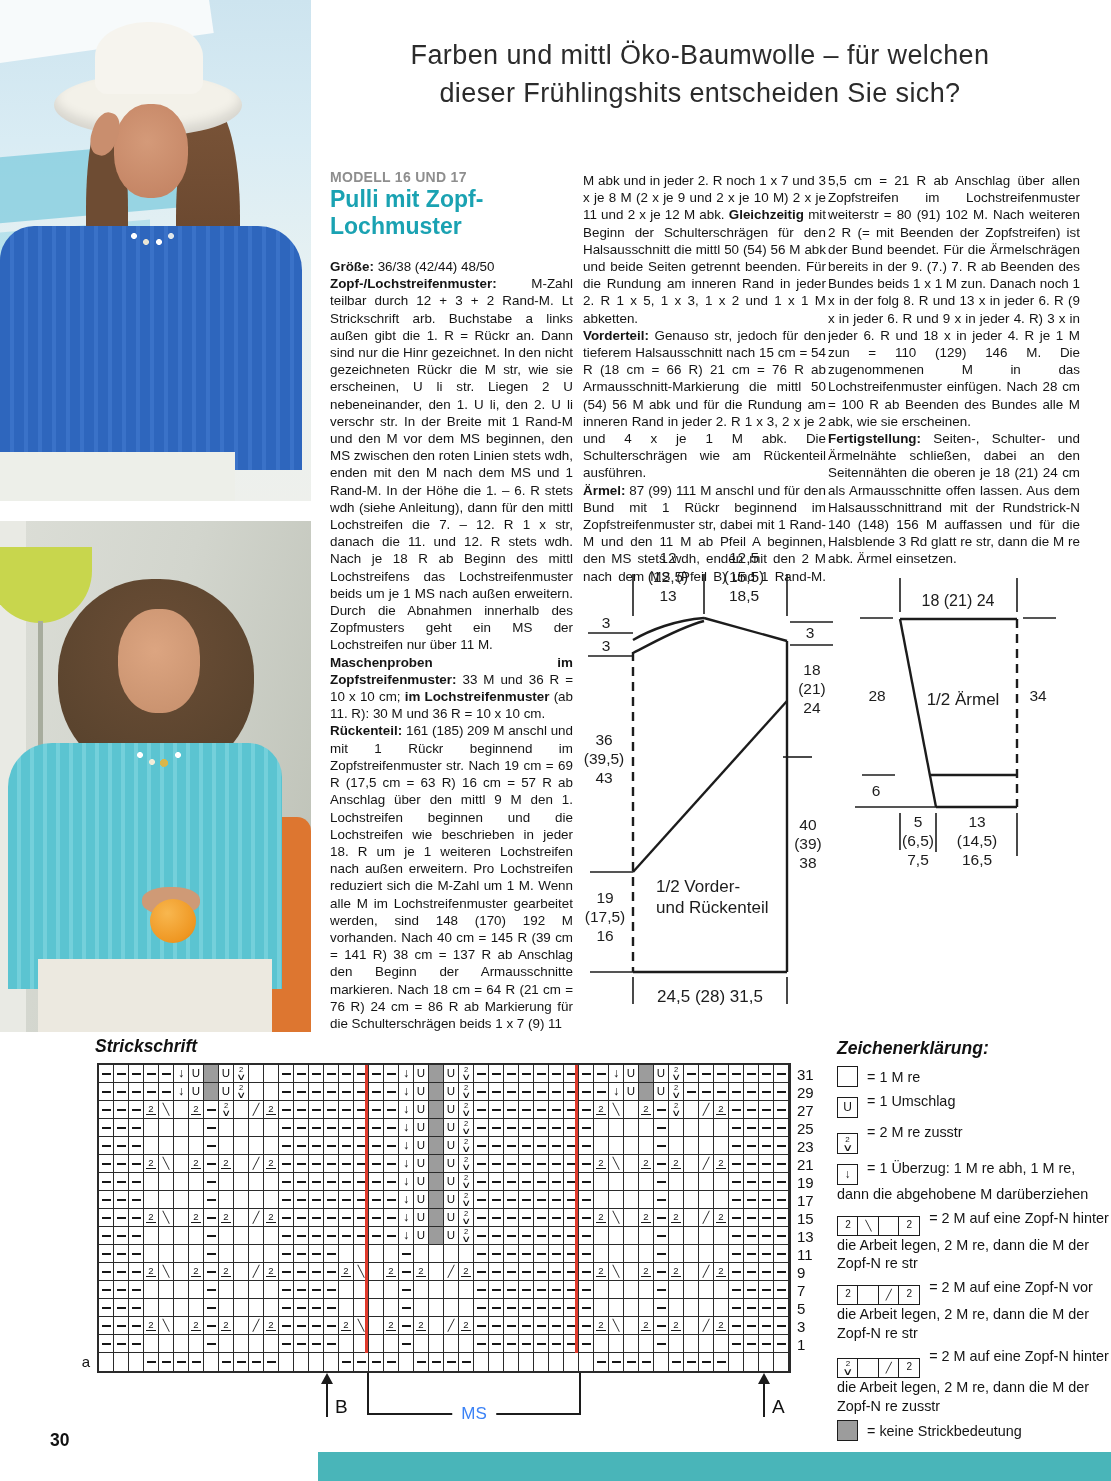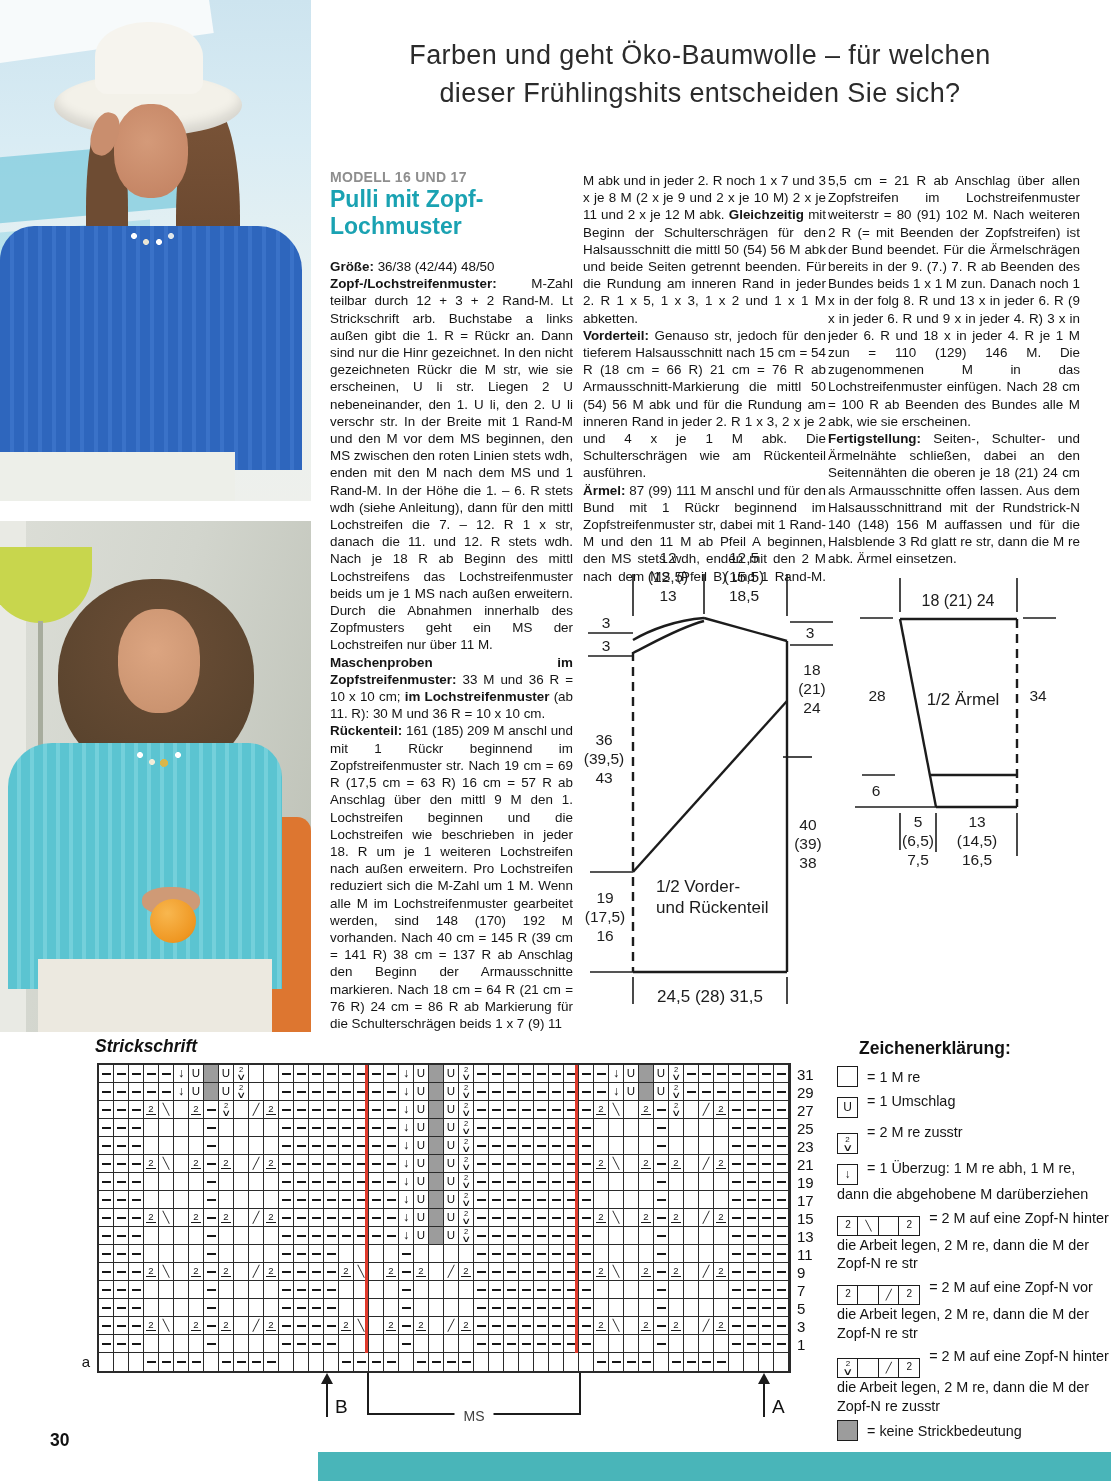--- a/index.html
+++ b/index.html
@@ -79,30 +79,30 @@
   .cv i{font-style:normal;font-size:7.5px;line-height:6px;}
   .cv b{font-weight:normal;font-size:9px;line-height:8px;transform:scaleX(1.5);}
   .c2 u{text-decoration:none;border-bottom:1.5px solid #161616;font-size:9.5px;padding:0 2px 1px;}
   .cbk,.cfw{font-size:11px;color:#222;}
   .rnum{position:absolute;left:100%;margin-left:8px;top:1px;font-size:15px;color:#111;width:26px;}
   .rlab{position:absolute;right:100%;margin-right:9px;top:0px;font-size:15px;color:#111;}
   .redline{position:absolute;width:3px;top:1065px;height:288px;background:#e03a2c;z-index:5;}
   #redline-1{left:365px;} #redline-2{left:575px;}
   #ms-bracket{position:absolute;left:367px;top:1373px;width:210px;height:40px;
     border-left:2px solid #1c1c1c;border-right:2px solid #1c1c1c;border-bottom:2px solid #1c1c1c;}
-  #ms-label{position:absolute;left:50%;bottom:-11px;transform:translateX(-50%);background:#fff;padding:0 9px;font-size:14px;color:#404040;}
+  #ms-label{position:absolute;left:50%;bottom:-11px;transform:translateX(-50%);background:#fff;padding:0 9px;font-size:17px;color:#3b82f6;}
   .arrow{position:absolute;width:2px;background:#1c1c1c;height:34px;}
   .arrow::before{content:"";position:absolute;top:-10px;left:-5.5px;border-left:6.5px solid transparent;
     border-right:6.5px solid transparent;border-bottom:11px solid #1c1c1c;}
   #arrow-b{left:326px;top:1383px;} #arrow-a{left:763px;top:1383px;}
   .arrow-label{position:absolute;font-size:19px;color:#111;}
   #arrow-b-label{left:335px;top:1396px;} #arrow-a-label{left:772px;top:1396px;}
 
   
-  #legend-title{position:absolute;left:859px;top:1038px;font-size:17.5px;font-weight:bold;color:#111;}
+  #legend-title{position:absolute;left:837px;top:1038px;font-size:17.5px;font-weight:bold;font-style:italic;color:#111;}
   #legend-items{position:absolute;left:837px;top:1066px;width:274px;}
   .litem{margin-bottom:5px;font-size:14.4px;line-height:18.5px;color:#141414;}
   .lbox{display:inline-flex;align-items:center;justify-content:center;box-sizing:border-box;width:21px;height:21px;
     border:1.6px solid #1c1c1c;vertical-align:-5px;margin-right:5px;font-size:12px;background:#fff;}
   .lbox .bar{width:10px;height:2px;background:#161616;}
   .lbox.lgray{background:#9c9c9c;}
   .lbox.lv2{flex-direction:column;}
   .lbox.lv2 i{font-style:normal;font-size:8px;line-height:7px;}
   .lbox.lv2 b{font-weight:normal;font-size:10px;line-height:9px;transform:scaleX(1.5);}
   .lcable{display:inline-flex;vertical-align:-5px;margin-right:5px;}
@@ -143,21 +143,21 @@
   <div class="p2-hair"></div>
   <div class="p2-face"></div>
   <div class="p2-sweater"></div>
   <div class="p2-necklace"></div>
   <div class="p2-hand"></div>
   <div class="p2-orange"></div>
   <div class="p2-pants"></div>
 </div>
 
 <div id="headline">
-  <div>Farben und geht Öko-Baumwolle – für welchen</div>
+  <div>Farben und mittl Öko-Baumwolle – für welchen</div>
   <div>dieser Frühlingshits entscheiden Sie sich?</div>
 </div>
 
 <div id="kicker">MODELL 16 UND 17</div>
 <div id="title">
   <div>Pulli mit Zopf-Lochmuster</div>
 </div>
 <div class="col" id="col1">
     <p class="para"><span class="bold">Größe:</span><span> 36/38 (42/44) 48/50</span></p>
     <p class="para"><span class="bold">Zopf-/Lochstreifenmuster:</span><span> M-Zahl teilbar durch 12 + 3 + 2 Rand-M. Lt Strickschrift arb. Buchstabe a links außen gibt die 1. R = Rückr an. Dann sind nur die Hinr gezeichnet. In den nicht gezeichneten Rückr die M str, wie sie erscheinen, U li str. Liegen 2 U nebeneinander, den 1. U li, den 2. U li verschr str. In der Breite mit 1 Rand-M und den M vor dem MS beginnen, den MS zwischen den roten Linien stets wdh, enden mit den M nach dem MS und 1 Rand-M. In der Höhe die 1. – 6. R stets wdh (siehe Anleitung), dann für den mittl Lochstreifen die 7. – 12. R 1 x str, danach die 11. und 12. R stets wdh. Nach je 18 R ab Beginn des mittl Lochstreifens das Lochstreifenmuster beids um je 1 MS nach außen erweitern. Durch die Abnahmen innerhalb des Zopfmusters geht ein MS der Lochstreifen nur über 11 M.</span></p>

